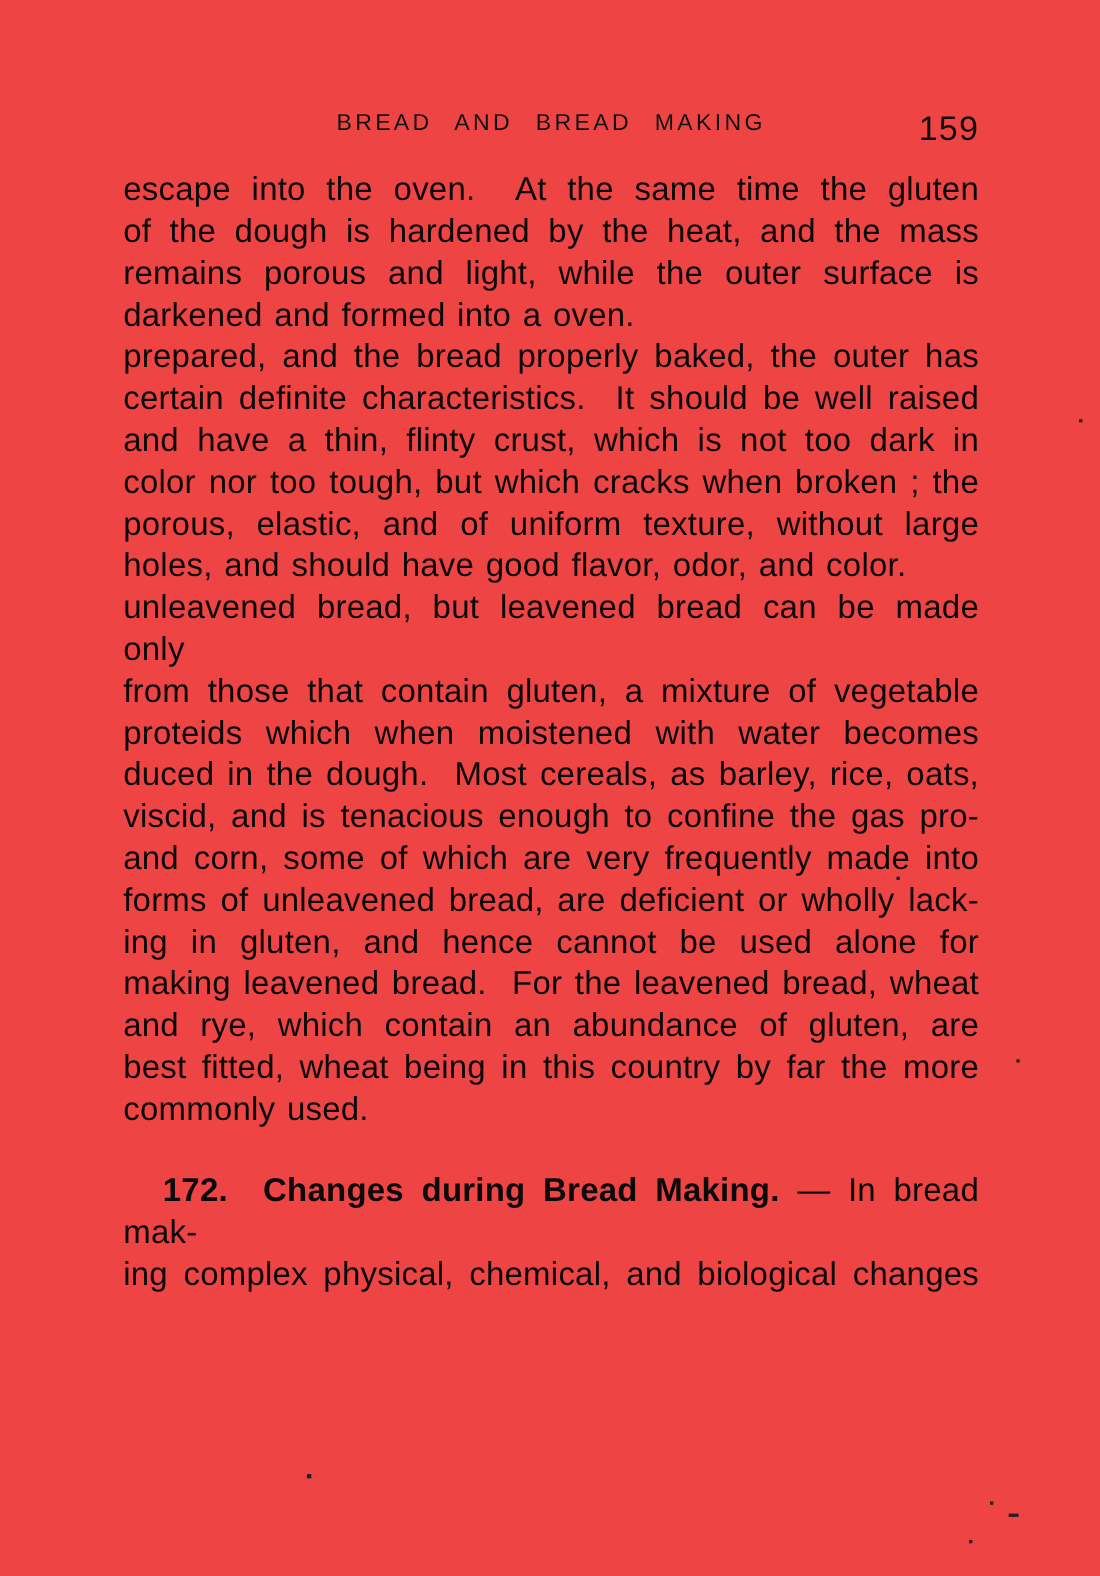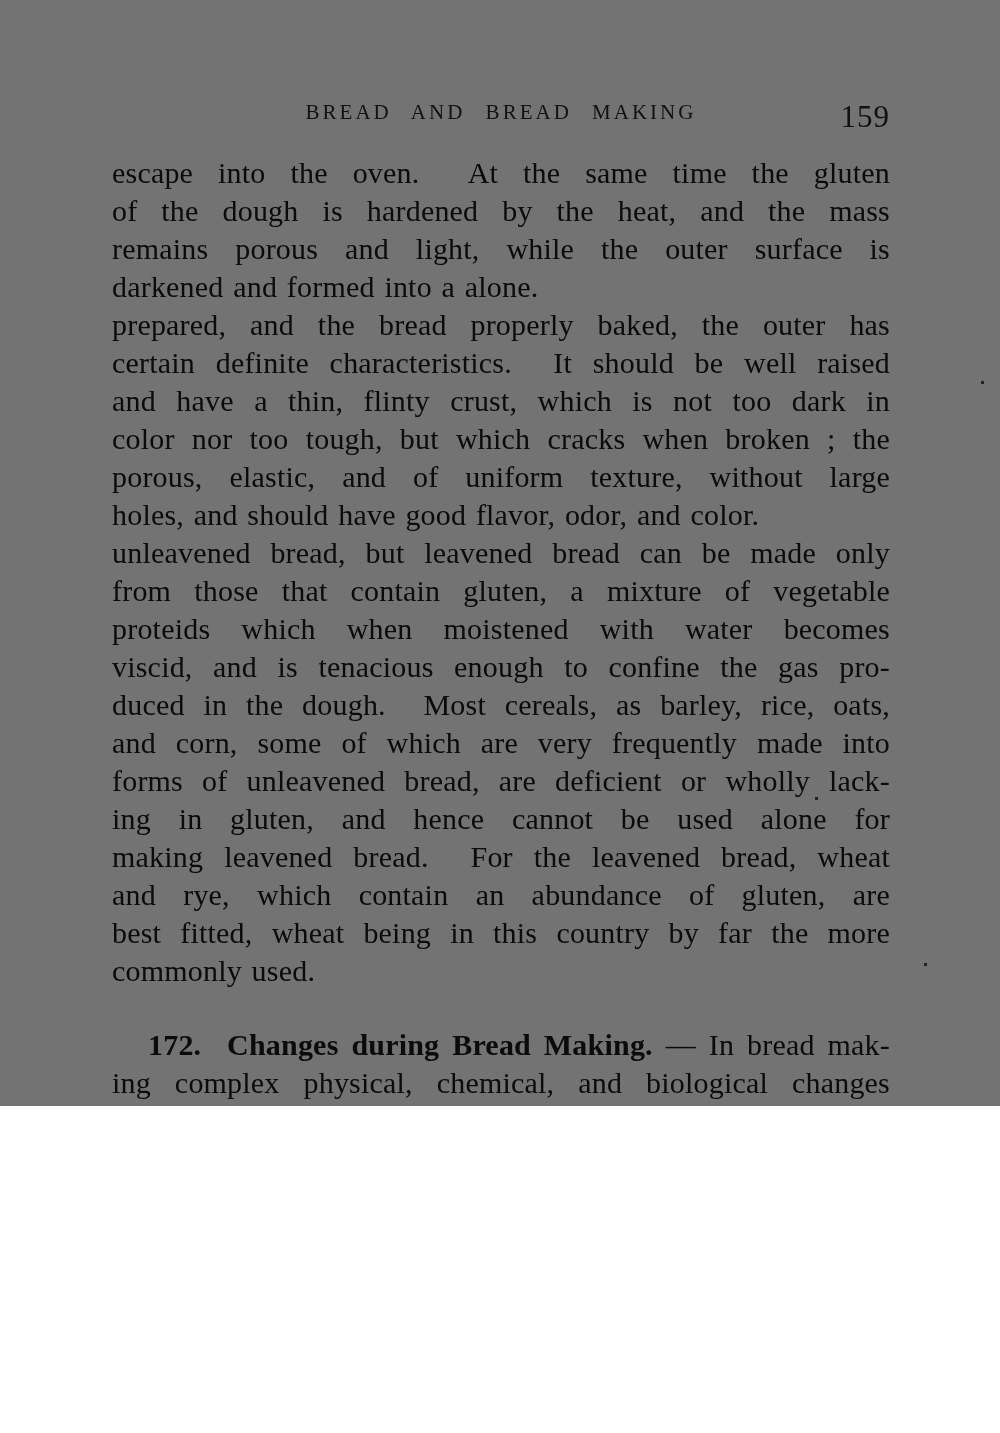--- a/index.html
+++ b/index.html
@@ -1,22 +1,22 @@
 <!DOCTYPE html>
 <html><head>
 <meta charset="utf-8">
 <style>
   html, body { margin: 0; padding: 0; background: #ffffff; }
   .page {
     position: relative;
     width: 1000px;
-    height: 1106px;
-    background: #737373;
+    height: 1433px;
+    background: #ef4444;
     color: #0b0b0b;
-    font-family: Liberation Serif, serif;
+    font-family: Liberation Sans, sans-serif;
     overflow: hidden;
   }
   .running-head {
     position: absolute;
     left: 112px;
     width: 778px;
     top: 100px;
     height: 34px;
   }
   .running-title {
@@ -68,36 +68,36 @@
   <div class="running-head">
     <span class="running-title">BREAD AND BREAD MAKING</span>
     <span class="page-number">159</span>
   </div>
 
   <div class="text-block">
       <div class="paragraph">
         <div class="line">escape into the oven.&nbsp; At the same time the gluten</div>
         <div class="line">of the dough is hardened by the heat, and the mass</div>
         <div class="line">remains porous and light, while the outer surface is</div>
-        <div class="line last">darkened and formed into a alone.</div>
+        <div class="line last">darkened and formed into a oven.</div>
       </div>
       <div class="paragraph">
         <div class="line">prepared, and the bread properly baked, the outer has</div>
         <div class="line">certain definite characteristics.&nbsp; It should be well raised</div>
         <div class="line">and have a thin, flinty crust, which is not too dark in</div>
         <div class="line">color nor too tough, but which cracks when broken ; the</div>
         <div class="line">porous, elastic, and of uniform texture, without large</div>
         <div class="line last">holes, and should have good flavor, odor, and color.</div>
       </div>
       <div class="paragraph">
         <div class="line">unleavened bread, but leavened bread can be made only</div>
         <div class="line">from those that contain gluten, a mixture of vegetable</div>
         <div class="line">proteids which when moistened with water becomes</div>
+        <div class="line">duced in the dough.&nbsp; Most cereals, as barley, rice, oats,</div>
         <div class="line">viscid, and is tenacious enough to confine the gas pro-</div>
-        <div class="line">duced in the dough.&nbsp; Most cereals, as barley, rice, oats,</div>
         <div class="line">and corn, some of which are very frequently made into</div>
         <div class="line">forms of unleavened bread, are deficient or wholly lack-</div>
         <div class="line">ing in gluten, and hence cannot be used alone for</div>
         <div class="line">making leavened bread.&nbsp; For the leavened bread, wheat</div>
         <div class="line">and rye, which contain an abundance of gluten, are</div>
         <div class="line">best fitted, wheat being in this country by far the more</div>
         <div class="line last">commonly used.</div>
       </div>
       <div class="paragraph section">
         <div class="line indent"><span class="bold">172.&nbsp; Changes during Bread Making.</span><span> — In bread mak-</span></div>

